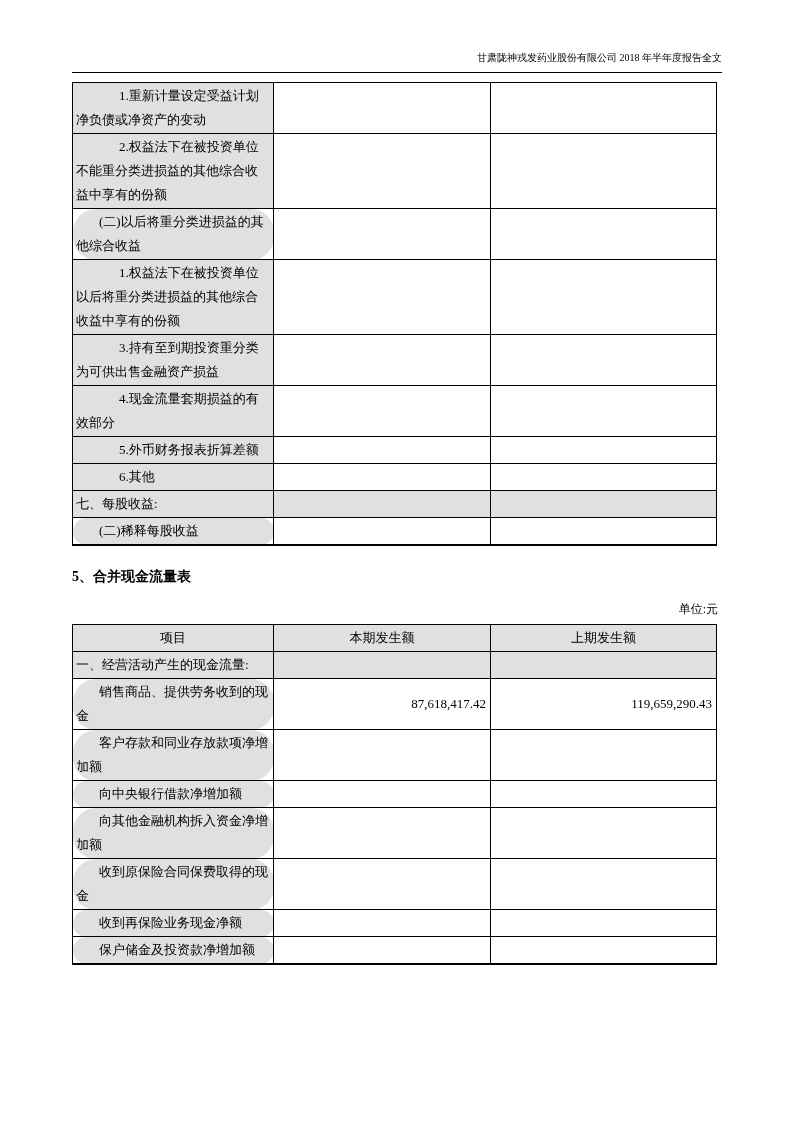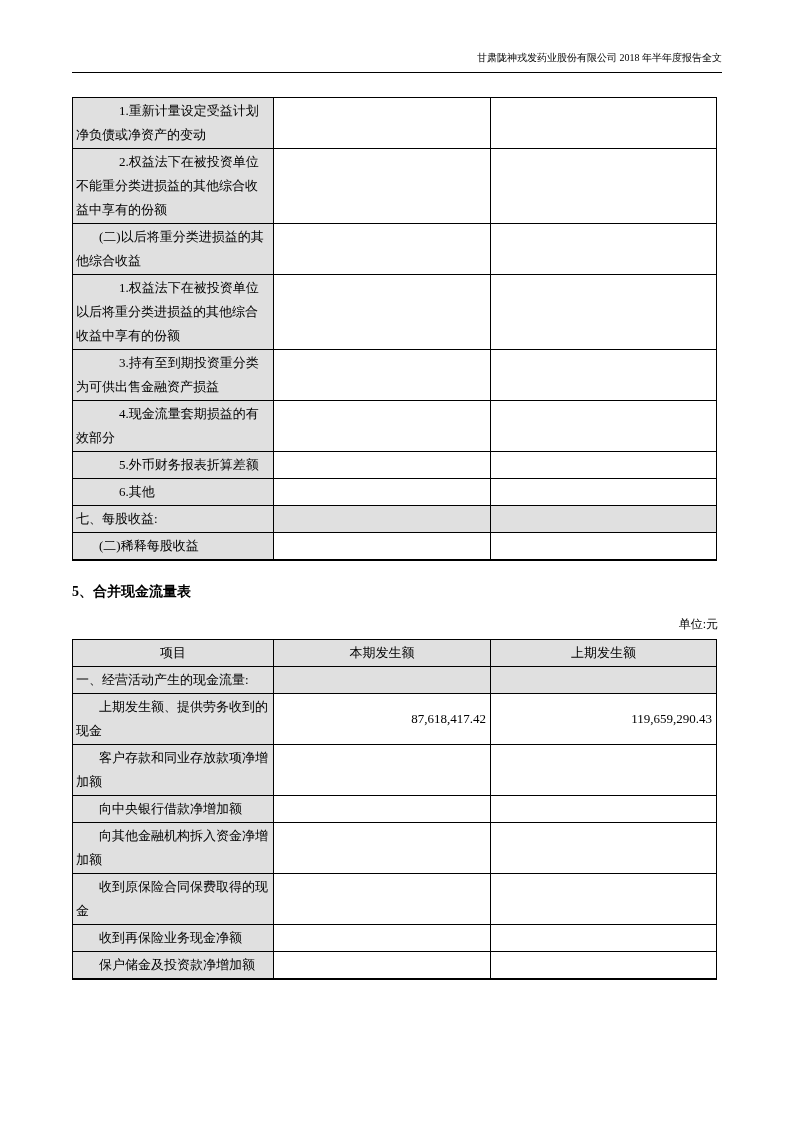--- a/index.html
+++ b/index.html
@@ -51,23 +51,23 @@
     padding: 1px 4px;
     text-align: right;
   }
   .num-cell.shaded { background: var(--shade); }
   .head-cell {
     background: var(--shade);
     text-align: center;
     padding: 1px 3px;
   }
   .ind0 { text-indent: 0; }
-  .ind1 { text-indent: 23px; }
+  .ind1 { text-indent: 23px; border-radius: 23px; }
   .ind2 { text-indent: 43px; }
-  .table1 { margin-top: 24px; }
+  .table1 { margin-top: 9px; }
   .section-title {
     margin: 22px 0 0 72px;
     font-size: 14px;
     font-weight: bold;
     line-height: 18px;
   }
   .unit-label {
     margin: 15px 0 7px 72px;
     width: 646px;
     text-align: right;
@@ -167,21 +167,21 @@
         <td class="head-cell">项目</td>
         <td class="head-cell">本期发生额</td>
         <td class="head-cell">上期发生额</td>
       </tr>
     <tr>
           <td class="label-cell ind0">一、经营活动产生的现金流量:</td>
           <td class="num-cell shaded"></td>
           <td class="num-cell shaded"></td>
         </tr>
         <tr>
-          <td class="label-cell ind1">上期发生额、提供劳务收到的现金</td>
+          <td class="label-cell ind1">销售商品、提供劳务收到的现金</td>
           <td class="num-cell">87,618,417.42</td>
           <td class="num-cell">119,659,290.43</td>
         </tr>
         <tr>
           <td class="label-cell ind1">客户存款和同业存放款项净增加额</td>
           <td class="num-cell"></td>
           <td class="num-cell"></td>
         </tr>
         <tr>
           <td class="label-cell ind1">向中央银行借款净增加额</td>

